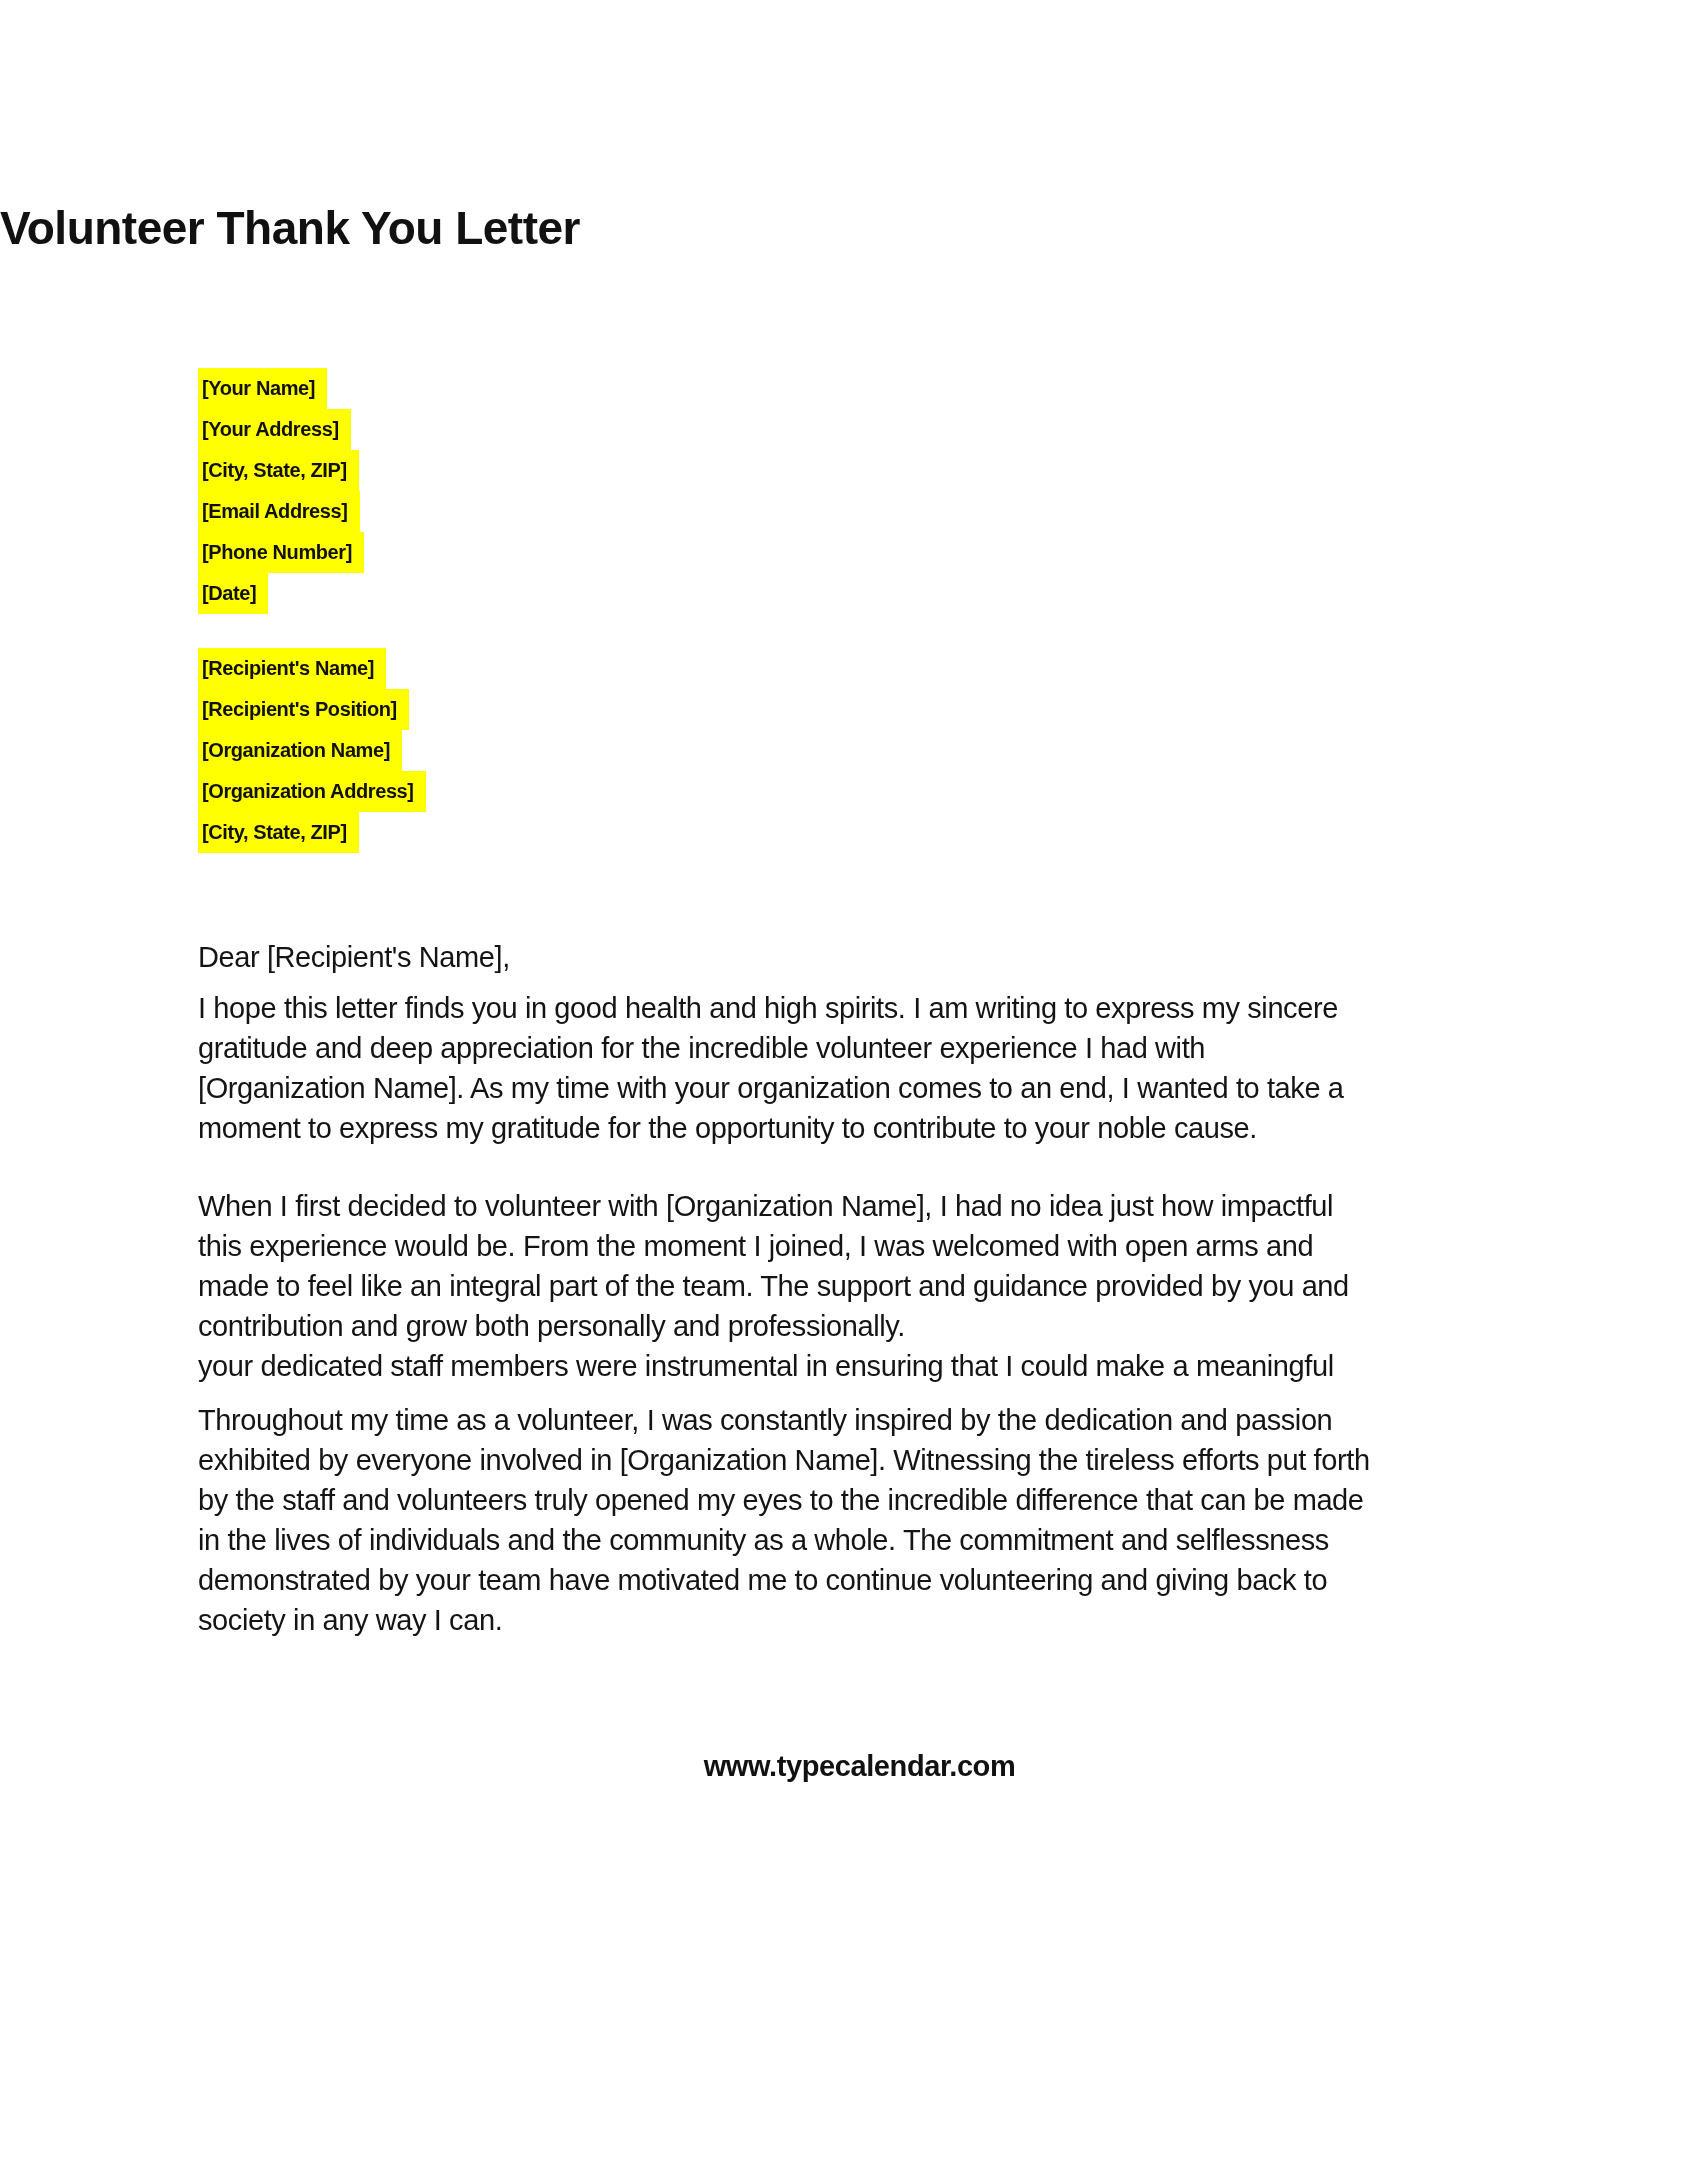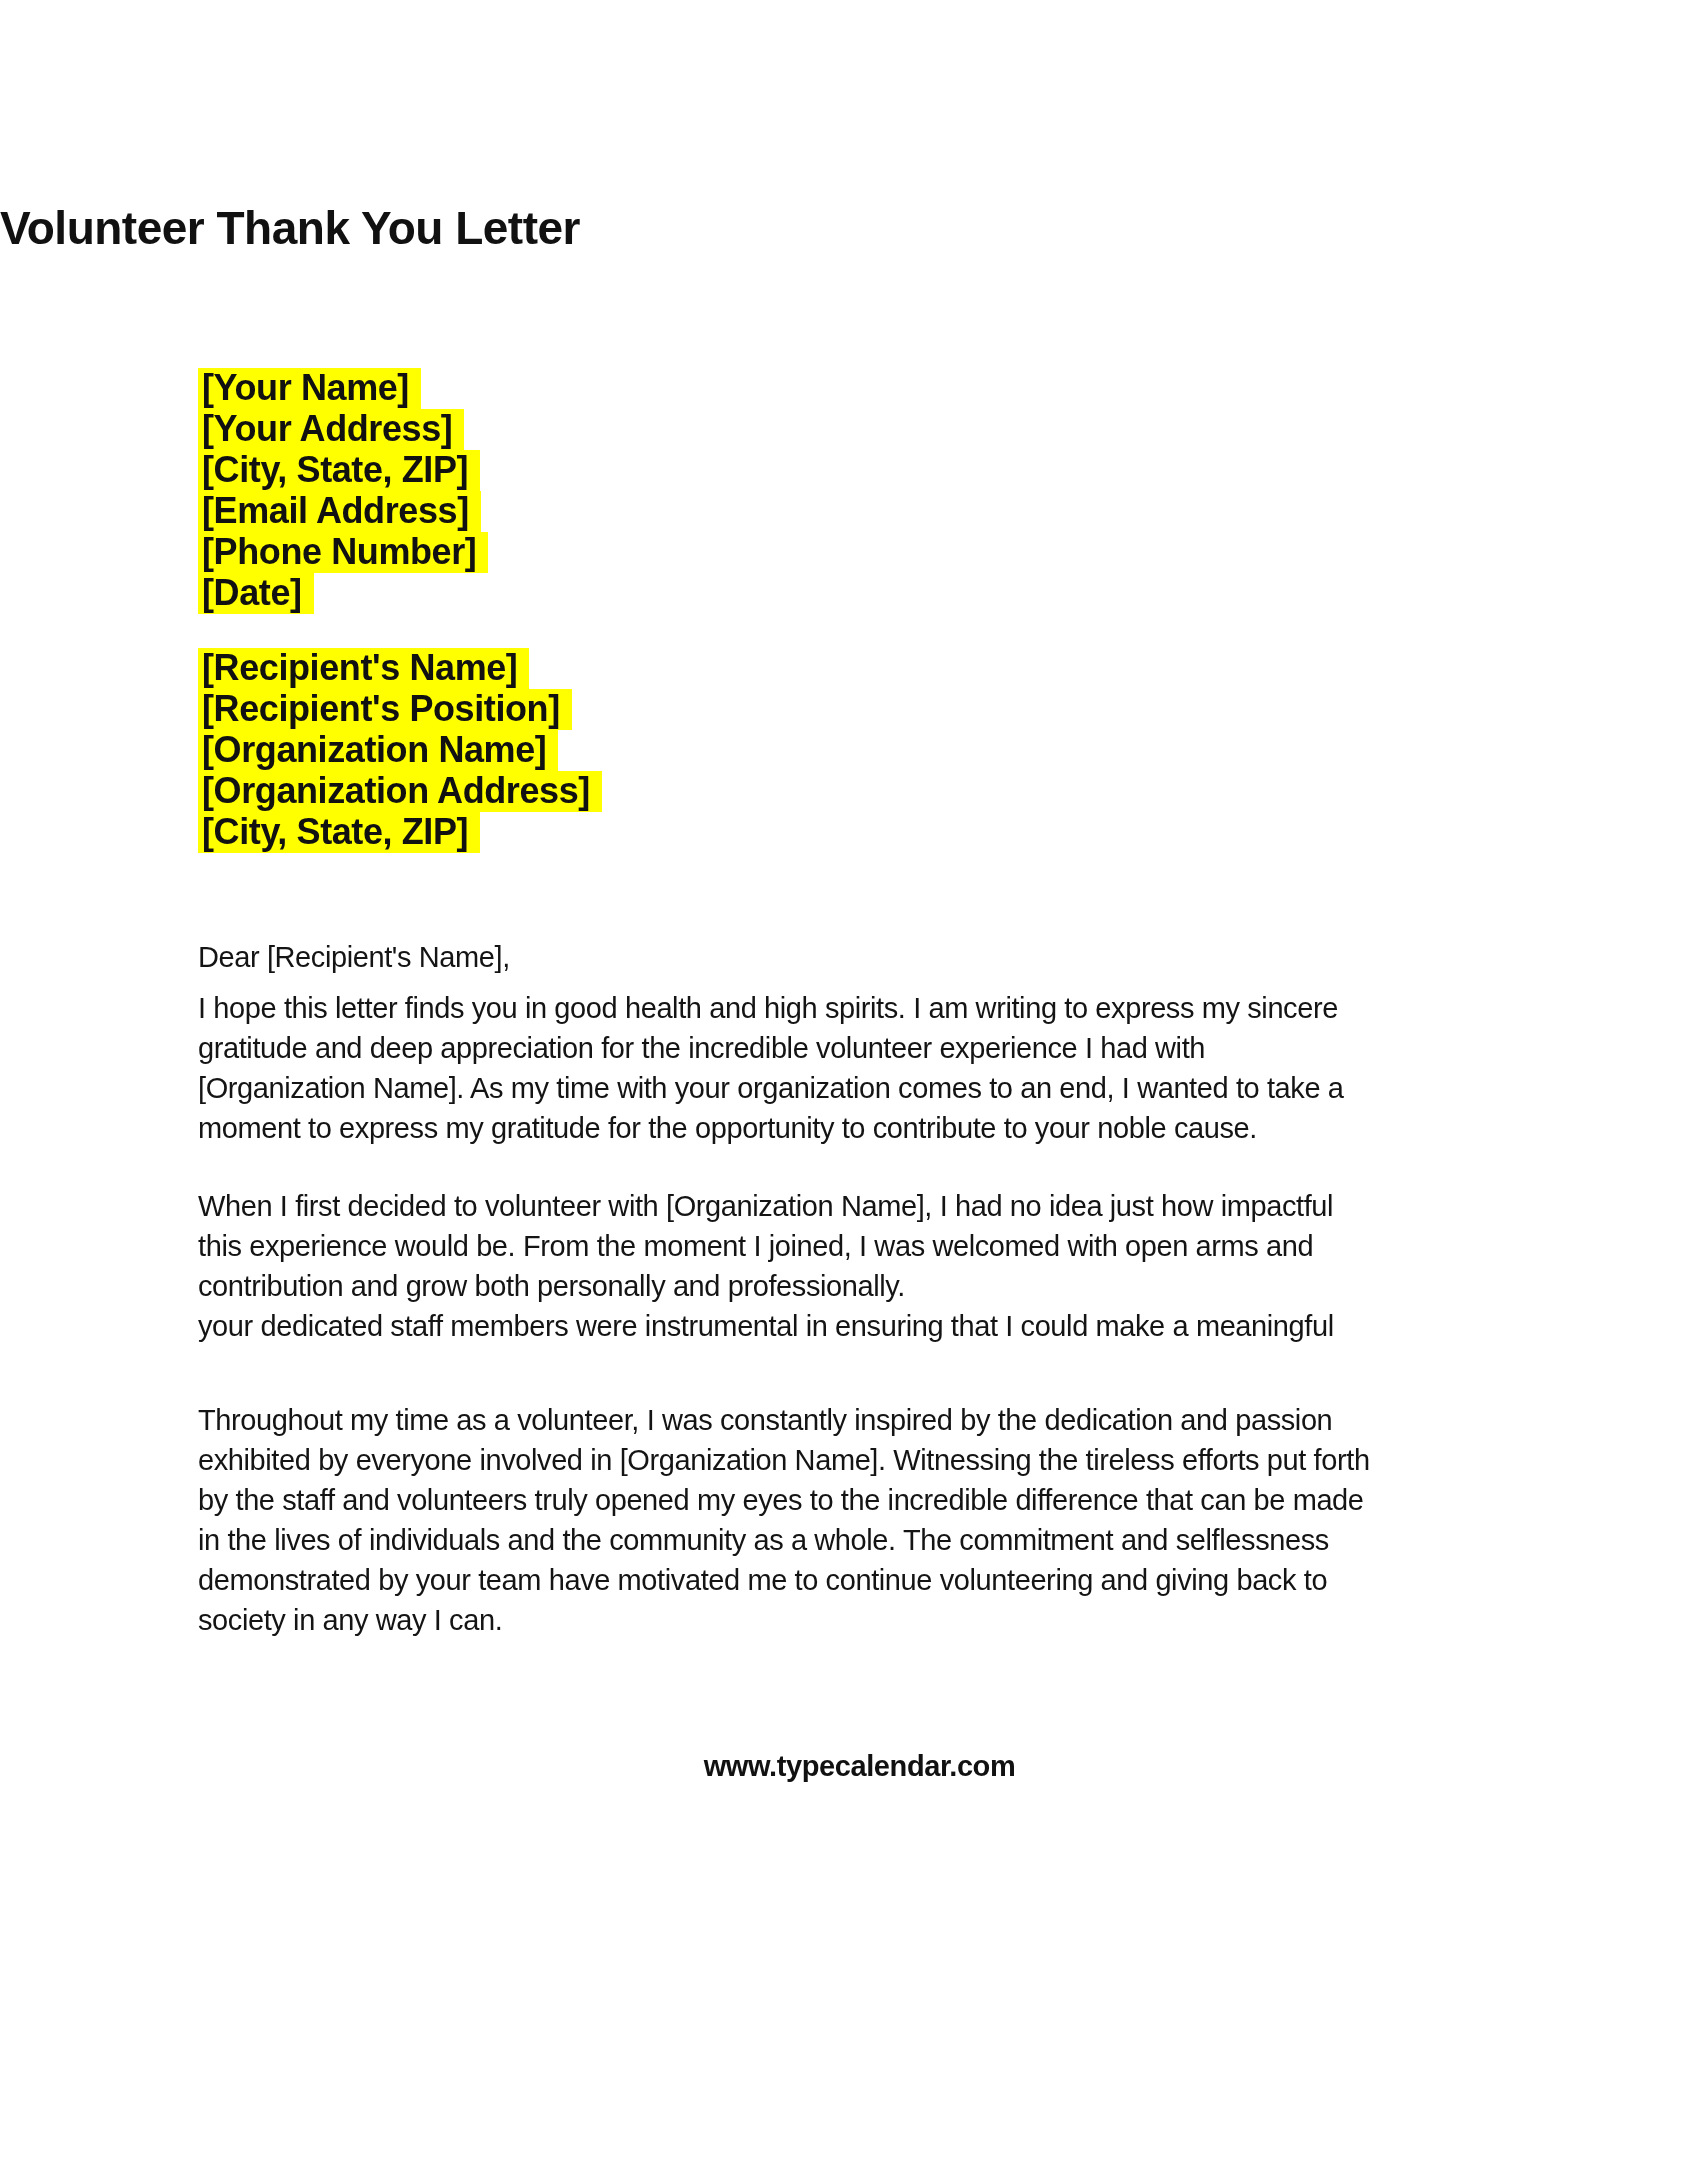--- a/index.html
+++ b/index.html
@@ -34,21 +34,21 @@
   }
   .sender-block   { top: 368px; }
   .recipient-block{ top: 648px; }
   .hl-row {
     height: 41px;
   }
   .hl {
     display: inline-block;
     background: #ffff00;
     color: #111111;
-    font-size: 36px;
+    font-size: 20px;
     font-weight: 700;
     letter-spacing: -0.4px;
     line-height: 34px;
     padding: 3px 12px 4px 4px;
   }
   .salutation {
     position: absolute;
     top: 937px;
     left: 198px;
     font-size: 29px;
@@ -112,20 +112,21 @@
   <div class="para para-1">
     <div class="body-line">I hope this letter finds you in good health and high spirits. I am writing to express my sincere</div>
     <div class="body-line">gratitude and deep appreciation for the incredible volunteer experience I had with</div>
     <div class="body-line">[Organization Name]. As my time with your organization comes to an end, I wanted to take a</div>
     <div class="body-line">moment to express my gratitude for the opportunity to contribute to your noble cause.</div>
   </div>
 
   <div class="para para-2">
     <div class="body-line">When I first decided to volunteer with [Organization Name], I had no idea just how impactful</div>
     <div class="body-line">this experience would be. From the moment I joined, I was welcomed with open arms and</div>
+    <div class="body-line">made to feel like an integral part of the team. The support and guidance provided by you and</div>
     <div class="body-line">contribution and grow both personally and professionally.</div>
     <div class="body-line">your dedicated staff members were instrumental in ensuring that I could make a meaningful</div>
   </div>
 
   <div class="para para-3">
     <div class="body-line">Throughout my time as a volunteer, I was constantly inspired by the dedication and passion</div>
     <div class="body-line">exhibited by everyone involved in [Organization Name]. Witnessing the tireless efforts put forth</div>
     <div class="body-line">by the staff and volunteers truly opened my eyes to the incredible difference that can be made</div>
     <div class="body-line">in the lives of individuals and the community as a whole. The commitment and selflessness</div>
     <div class="body-line">demonstrated by your team have motivated me to continue volunteering and giving back to</div>

